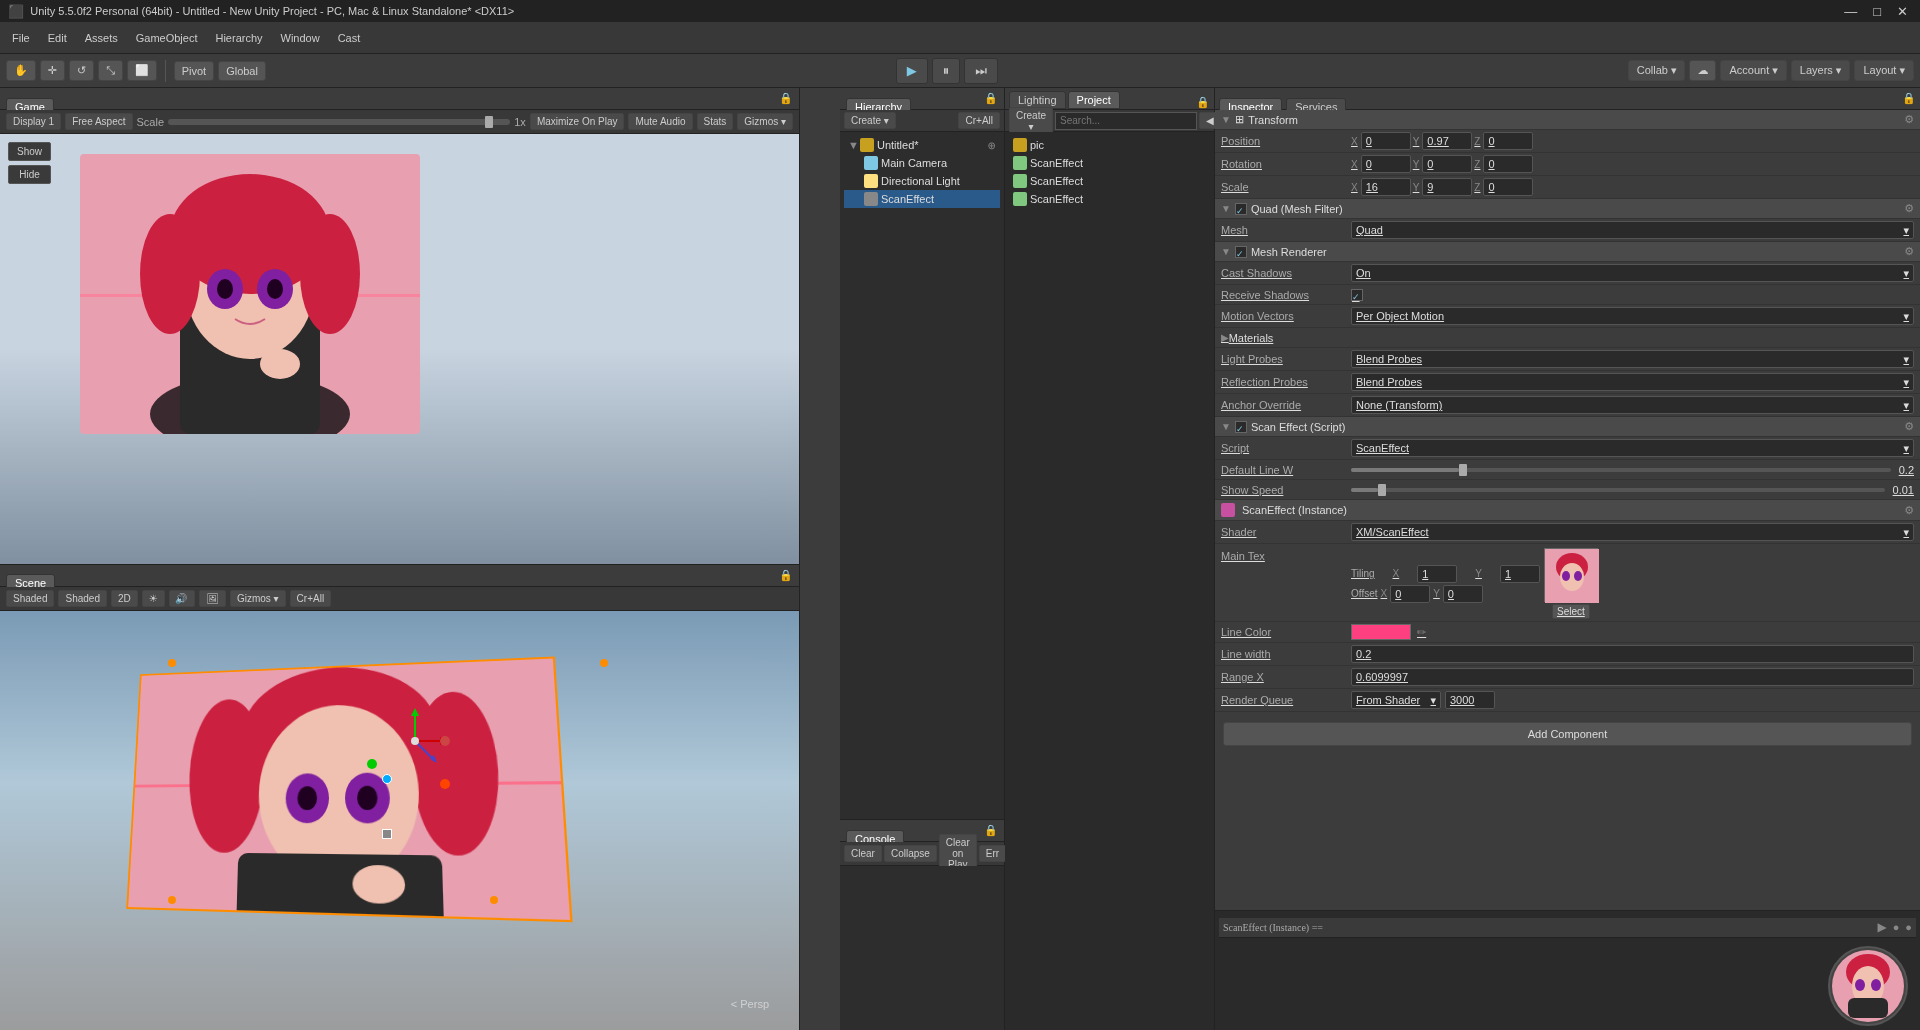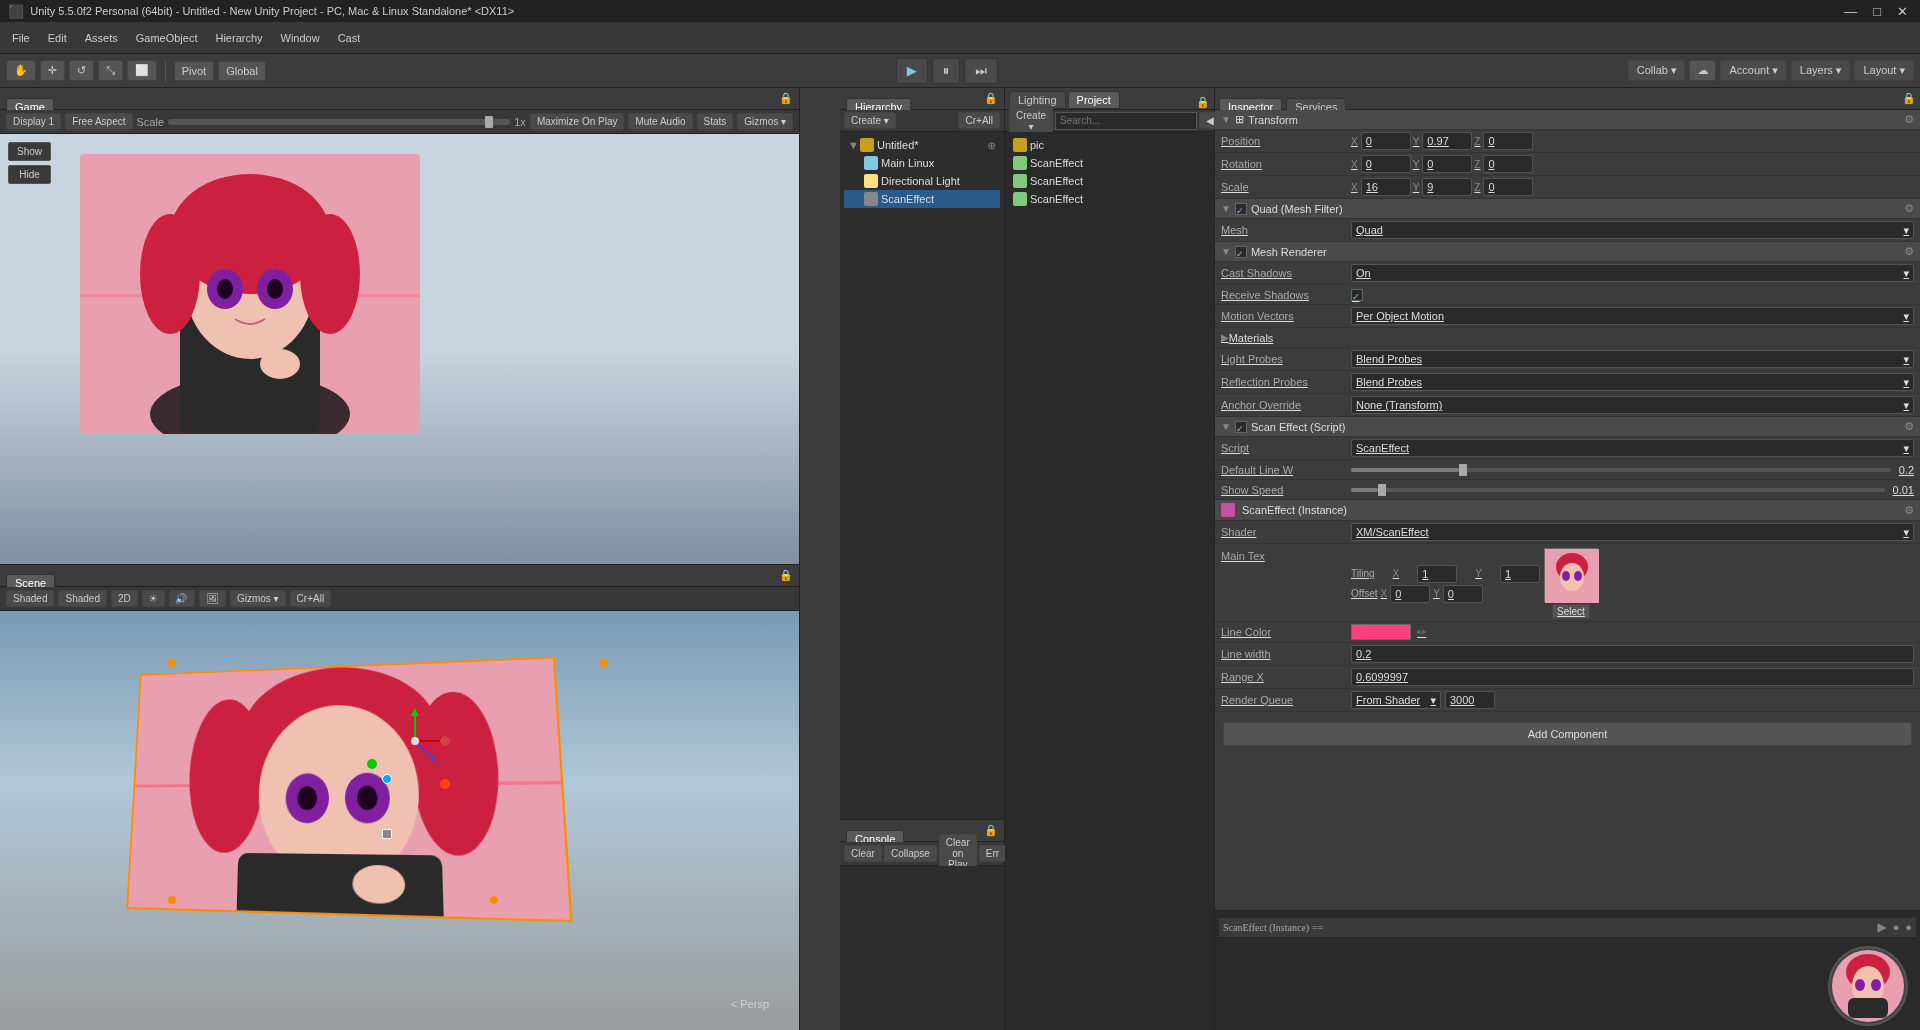--- a/index.html
+++ b/index.html
@@ -330,21 +330,21 @@
       <div id="hierarchy-tree">
 
         <div class="tree-item">
           <span class="tree-arrow">▼</span>
           <span class="tree-icon icon-scene"></span>
           <span>Untitled*</span>
           <span style="margin-left:auto;color:#888;font-size:10px;">⊕</span>
         </div>
         <div class="tree-item" style="padding-left:20px;">
           <span class="tree-icon icon-camera"></span>
-          <span>Main Linux</span>
+          <span>Main Camera</span>
         </div>
         <div class="tree-item" style="padding-left:20px;">
           <span class="tree-icon icon-light"></span>
           <span>Directional Light</span>
         </div>
         <div class="tree-item selected" style="padding-left:20px;">
           <span class="tree-icon icon-gray"></span>
           <span>ScanEffect</span>
         </div>
       </div>

